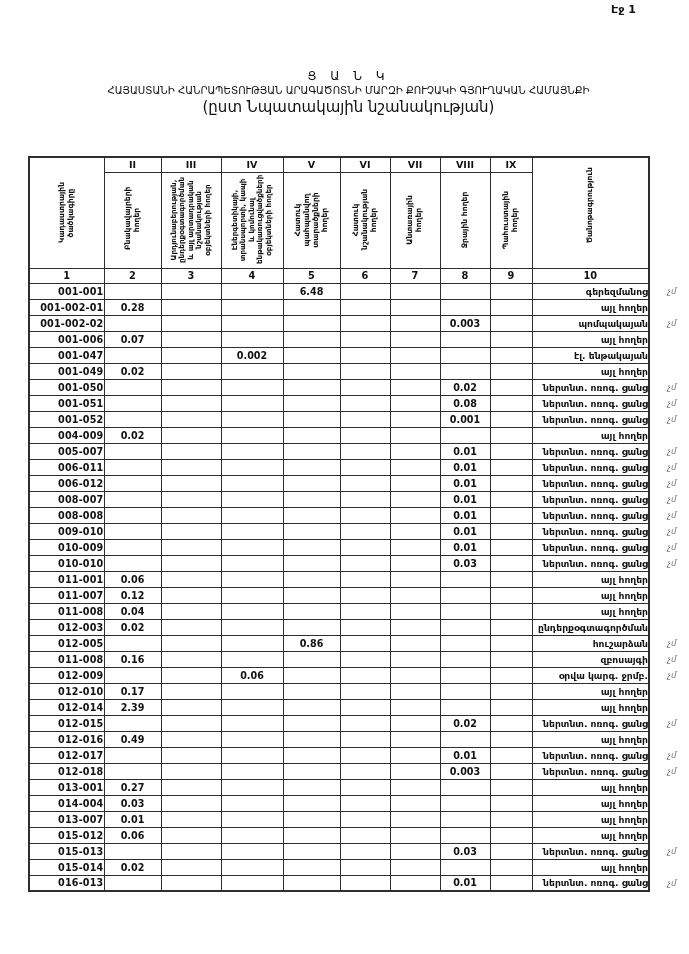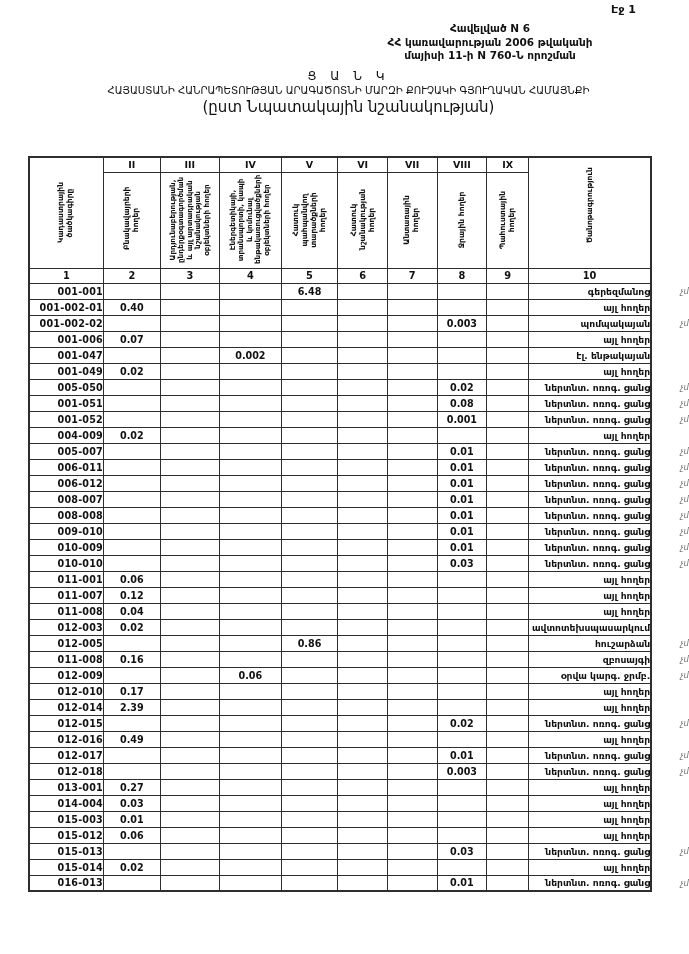--- a/index.html
+++ b/index.html
@@ -35,37 +35,32 @@
     transform:translate(-50%,-50%) rotate(-90deg);
     width:88px; font-size:7.2px; line-height:1.18; font-weight:700; text-align:center;
   }
   .rtext.narrow { width:60px; font-size:7.6px; }
   .digits-row th { height:15px; font-size:9.8px; text-align:center; }
 
   tbody td { height:16px; font-size:9.6px; }
   td.c-code { text-align:right; padding-left:3px; letter-spacing:0.2px; }
   td.c-val  { text-align:center; }
   td.c-note { text-align:right; padding-left:3px; font-size:9.2px; white-space:nowrap; border-right-width:2px; }
-  td.c-mark { font-size:8.5px; color:#555; padding-left:7px; text-align:right; font-weight:400; opacity:0.8; font-style:italic; }
+  td.c-mark { font-size:8.5px; color:#555; padding-left:7px; text-align:center; font-weight:400; opacity:0.8; font-style:italic; }
   .b-left  { border-left-width:2px !important; }
   .b-right { border-right-width:2px !important; }
   tbody tr:last-child td:not(.c-mark) { border-bottom-width:2px; }
 </style>
 </head>
 <body>
 
 <div class="page">
 
   <div class="page-number">Էջ 1</div>
 
-  <div class="header-block">
-    <div>Հավելված N 6</div>
-    <div>ՀՀ կառավարության 2006 թվականի</div>
-    <div>մայիսի 11-ի N 760-Ն որոշման</div>
-  </div>
 
   <div class="title-block">
     <div class="title-heading">Ց Ա Ն Կ</div>
     <div class="title-line">ՀԱՅԱՍՏԱՆԻ ՀԱՆՐԱՊԵՏՈՒԹՅԱՆ ԱՐԱԳԱԾՈՏՆԻ ՄԱՐԶԻ ՔՈՒՉԱԿԻ ԳՅՈՒՂԱԿԱՆ ՀԱՄԱՅՆՔԻ</div>
     <div class="title-subtitle">(ըստ Նպատակային նշանակության)</div>
   </div>
 
   <div class="table-wrap">
     <table>
       <colgroup>
@@ -147,21 +142,21 @@
             <td class="c-val">6.48</td>
             <td class="c-val"></td>
             <td class="c-val"></td>
             <td class="c-val"></td>
             <td class="c-val"></td>
             <td class="c-note">գերեզմանոց</td>
             <td class="c-mark">չմ</td>
           </tr>
           <tr>
             <td class="c-code b-left">001-002-01</td>
-            <td class="c-val">0.40</td>
+            <td class="c-val">0.28</td>
             <td class="c-val"></td>
             <td class="c-val"></td>
             <td class="c-val"></td>
             <td class="c-val"></td>
             <td class="c-val"></td>
             <td class="c-val"></td>
             <td class="c-val"></td>
             <td class="c-note">այլ հողեր</td>
             <td class="c-mark"></td>
           </tr>
@@ -211,21 +206,21 @@
             <td class="c-val"></td>
             <td class="c-val"></td>
             <td class="c-val"></td>
             <td class="c-val"></td>
             <td class="c-val"></td>
             <td class="c-val"></td>
             <td class="c-note">այլ հողեր</td>
             <td class="c-mark"></td>
           </tr>
           <tr>
-            <td class="c-code b-left">005-050</td>
+            <td class="c-code b-left">001-050</td>
             <td class="c-val"></td>
             <td class="c-val"></td>
             <td class="c-val"></td>
             <td class="c-val"></td>
             <td class="c-val"></td>
             <td class="c-val"></td>
             <td class="c-val">0.02</td>
             <td class="c-val"></td>
             <td class="c-note">ներտնտ. ոռոգ. ցանց</td>
             <td class="c-mark">չմ</td>
@@ -415,21 +410,21 @@
           <tr>
             <td class="c-code b-left">012-003</td>
             <td class="c-val">0.02</td>
             <td class="c-val"></td>
             <td class="c-val"></td>
             <td class="c-val"></td>
             <td class="c-val"></td>
             <td class="c-val"></td>
             <td class="c-val"></td>
             <td class="c-val"></td>
-            <td class="c-note">ավտոտեխսպասարկում</td>
+            <td class="c-note">ընդերքօգտագործման</td>
             <td class="c-mark"></td>
           </tr>
           <tr>
             <td class="c-code b-left">012-005</td>
             <td class="c-val"></td>
             <td class="c-val"></td>
             <td class="c-val"></td>
             <td class="c-val">0.86</td>
             <td class="c-val"></td>
             <td class="c-val"></td>
@@ -562,21 +557,21 @@
             <td class="c-val"></td>
             <td class="c-val"></td>
             <td class="c-val"></td>
             <td class="c-val"></td>
             <td class="c-val"></td>
             <td class="c-val"></td>
             <td class="c-note">այլ հողեր</td>
             <td class="c-mark"></td>
           </tr>
           <tr>
-            <td class="c-code b-left">015-003</td>
+            <td class="c-code b-left">013-007</td>
             <td class="c-val">0.01</td>
             <td class="c-val"></td>
             <td class="c-val"></td>
             <td class="c-val"></td>
             <td class="c-val"></td>
             <td class="c-val"></td>
             <td class="c-val"></td>
             <td class="c-val"></td>
             <td class="c-note">այլ հողեր</td>
             <td class="c-mark"></td>

